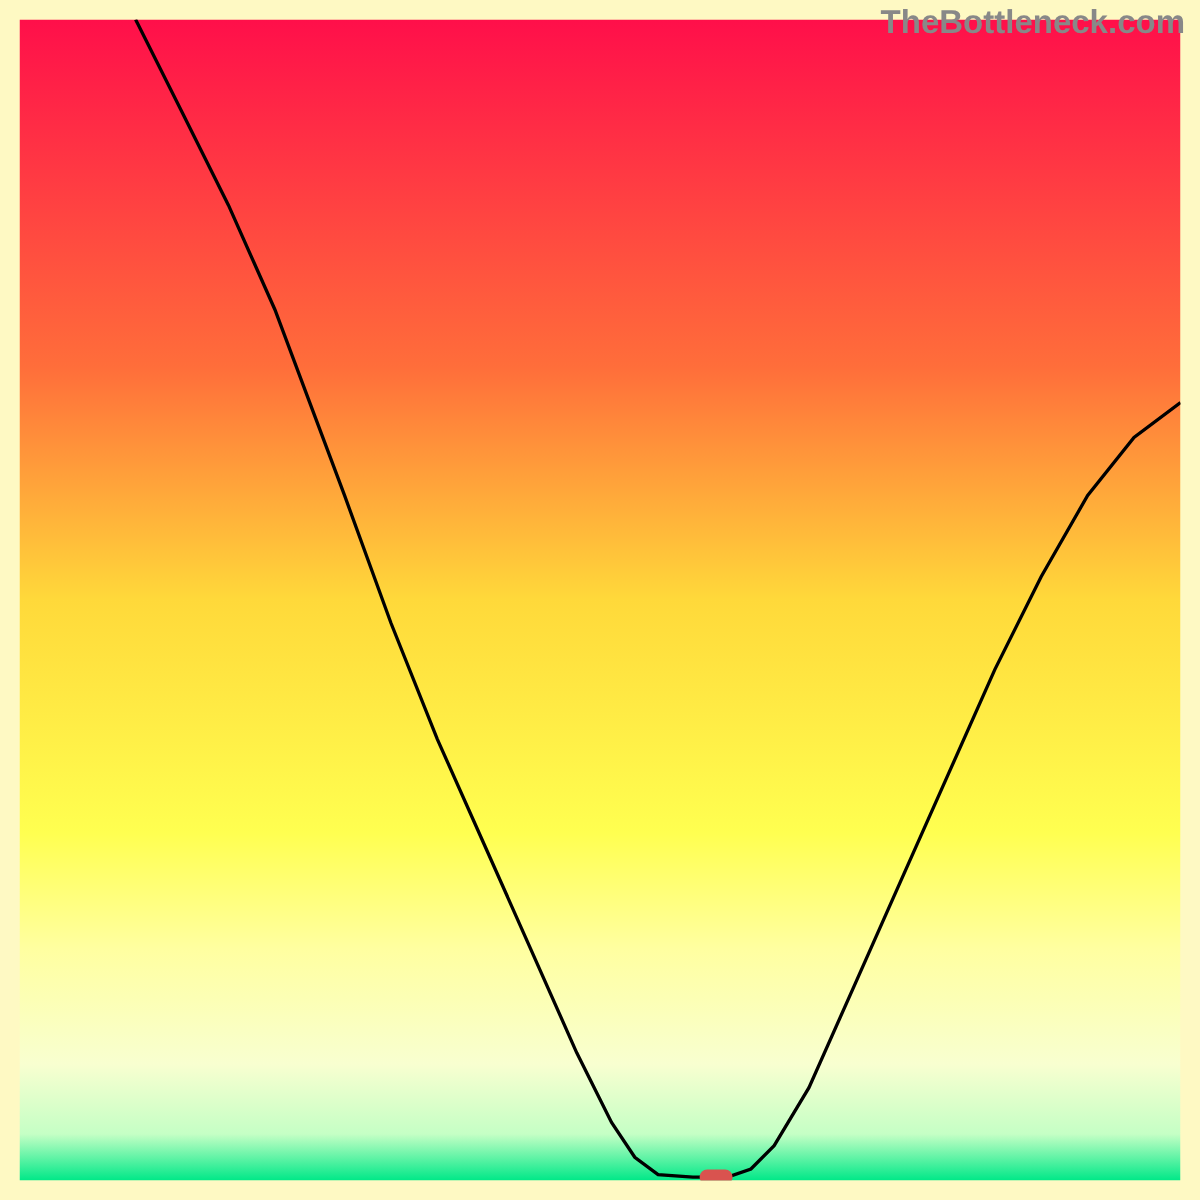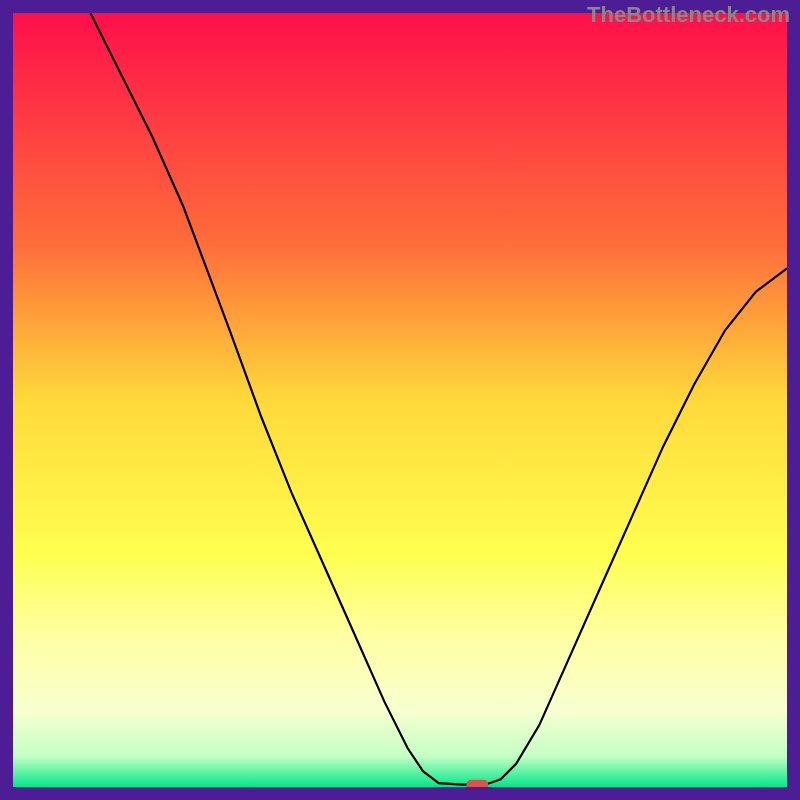--- a/index.html
+++ b/index.html
@@ -1,20 +1,20 @@
 <!DOCTYPE html>
 <html><head>
 <meta charset="utf-8">
 <style>
   body { margin: 0; padding: 0; background: #fff; }
   .chart-container {
     position: relative;
     width: 800px;
     height: 800px;
-    background: #4c1d95;
+    background: #fef9c3;
   }
   .plot-area {
     position: absolute;
     left: 13px;
     top: 13px;
     width: 774px;
     height: 774px;
   }
   .watermark {
     position: absolute;

